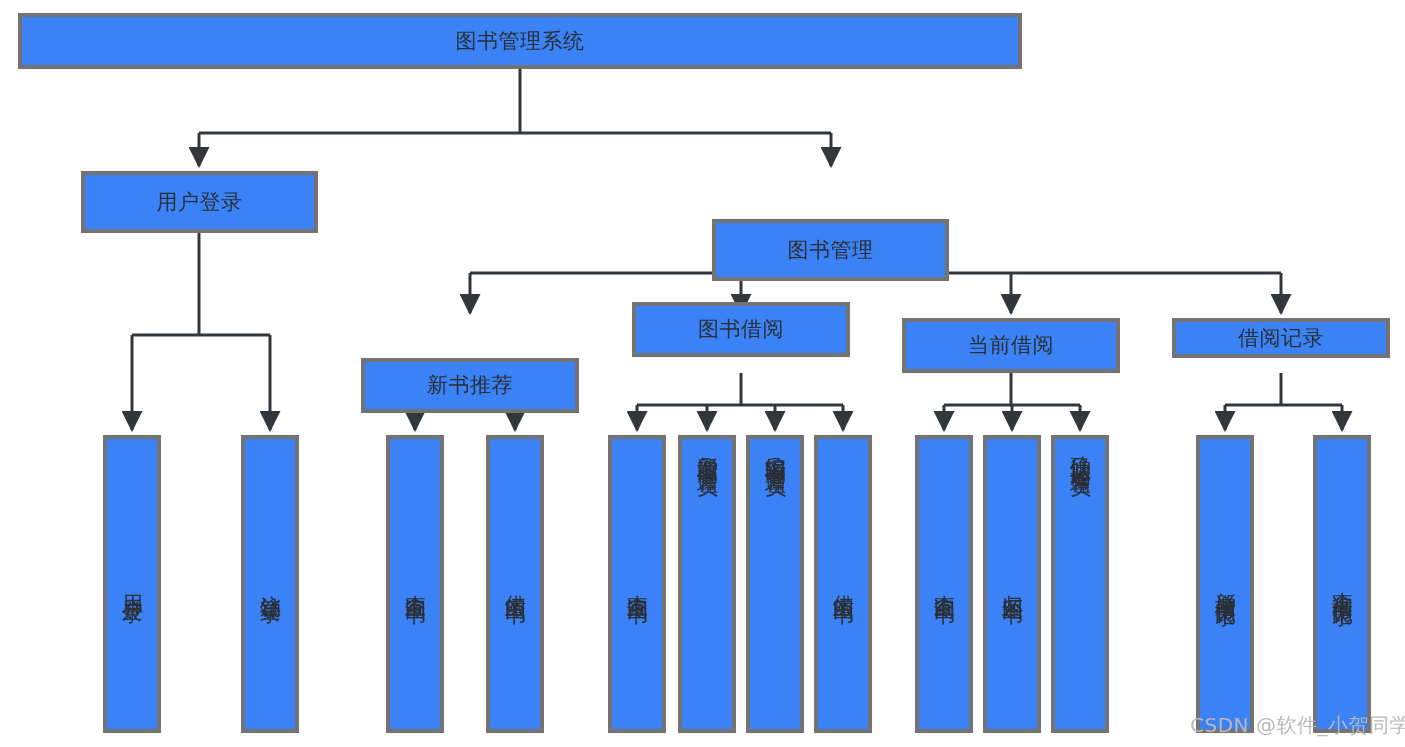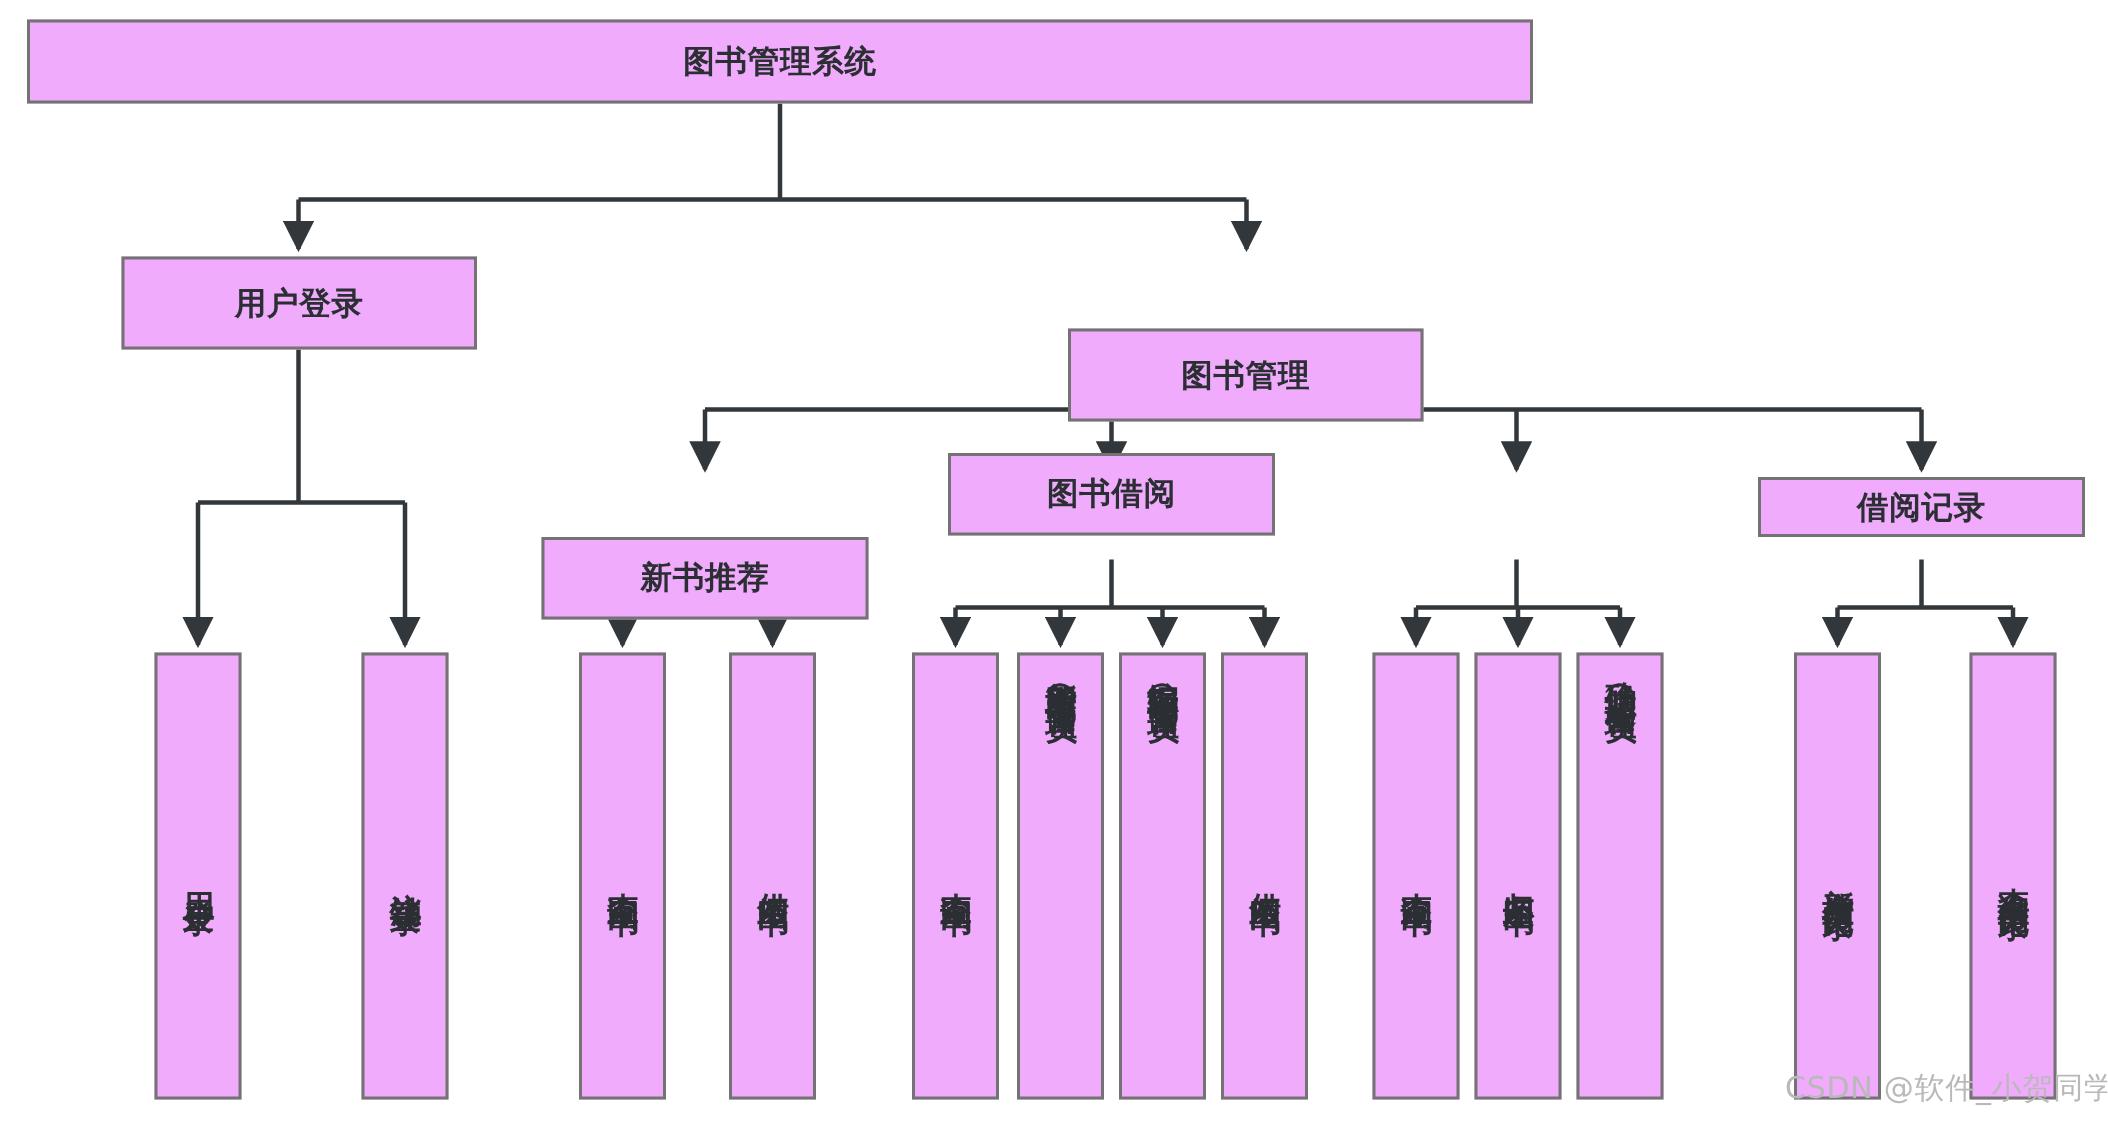--- a/index.html
+++ b/index.html
@@ -20,27 +20,26 @@
   #diagram-svg {
     position: absolute;
     left: 0;
     top: 0;
     width: 1405px;
     height: 747px;
   }
   .node-box {
     position: absolute;
     box-sizing: border-box;
-    background: #f0abfc;
-    border: 2px solid #737373;
+    background: #3b82f6;
+    border: 4px solid #737373;
     display: flex;
     align-items: center;
     justify-content: center;
     overflow: hidden;
-    font-weight: bold;
   }
   .node-label {
     color: #2b2f33;
     font-size: 21px;
     line-height: 1.18;
     letter-spacing: 0.5px;
     white-space: nowrap;
   }
   .node-box.vertical {
     align-items: flex-start;
@@ -132,20 +131,23 @@
   <div class="node-box" style="left:712px; top:171px; width:237px; height:62px;margin-top:48px;">
     <span class="node-label">图书管理</span>
   </div>
 
   <div class="node-box" style="left:361px; top:318px; width:218px; height:55px;margin-top:40px;">
     <span class="node-label">新书推荐</span>
   </div>
   <div class="node-box" style="left:632px; top:302px; width:218px; height:55px;">
     <span class="node-label">图书借阅</span>
   </div>
+  <div class="node-box" style="left:902px; top:318px; width:218px; height:55px;">
+    <span class="node-label">当前借阅</span>
+  </div>
   <div class="node-box" style="left:1172px; top:318px; width:218px; height:40px;">
     <span class="node-label">借阅记录</span>
   </div>
 
   <div class="node-box vertical centered" style="left:103px; top:435px; width:58px; height:298px;">
     <span class="node-label">用户登录</span>
   </div>
   <div class="node-box vertical centered" style="left:241px; top:435px; width:58px; height:298px;">
     <span class="node-label">注销登录</span>
   </div>

